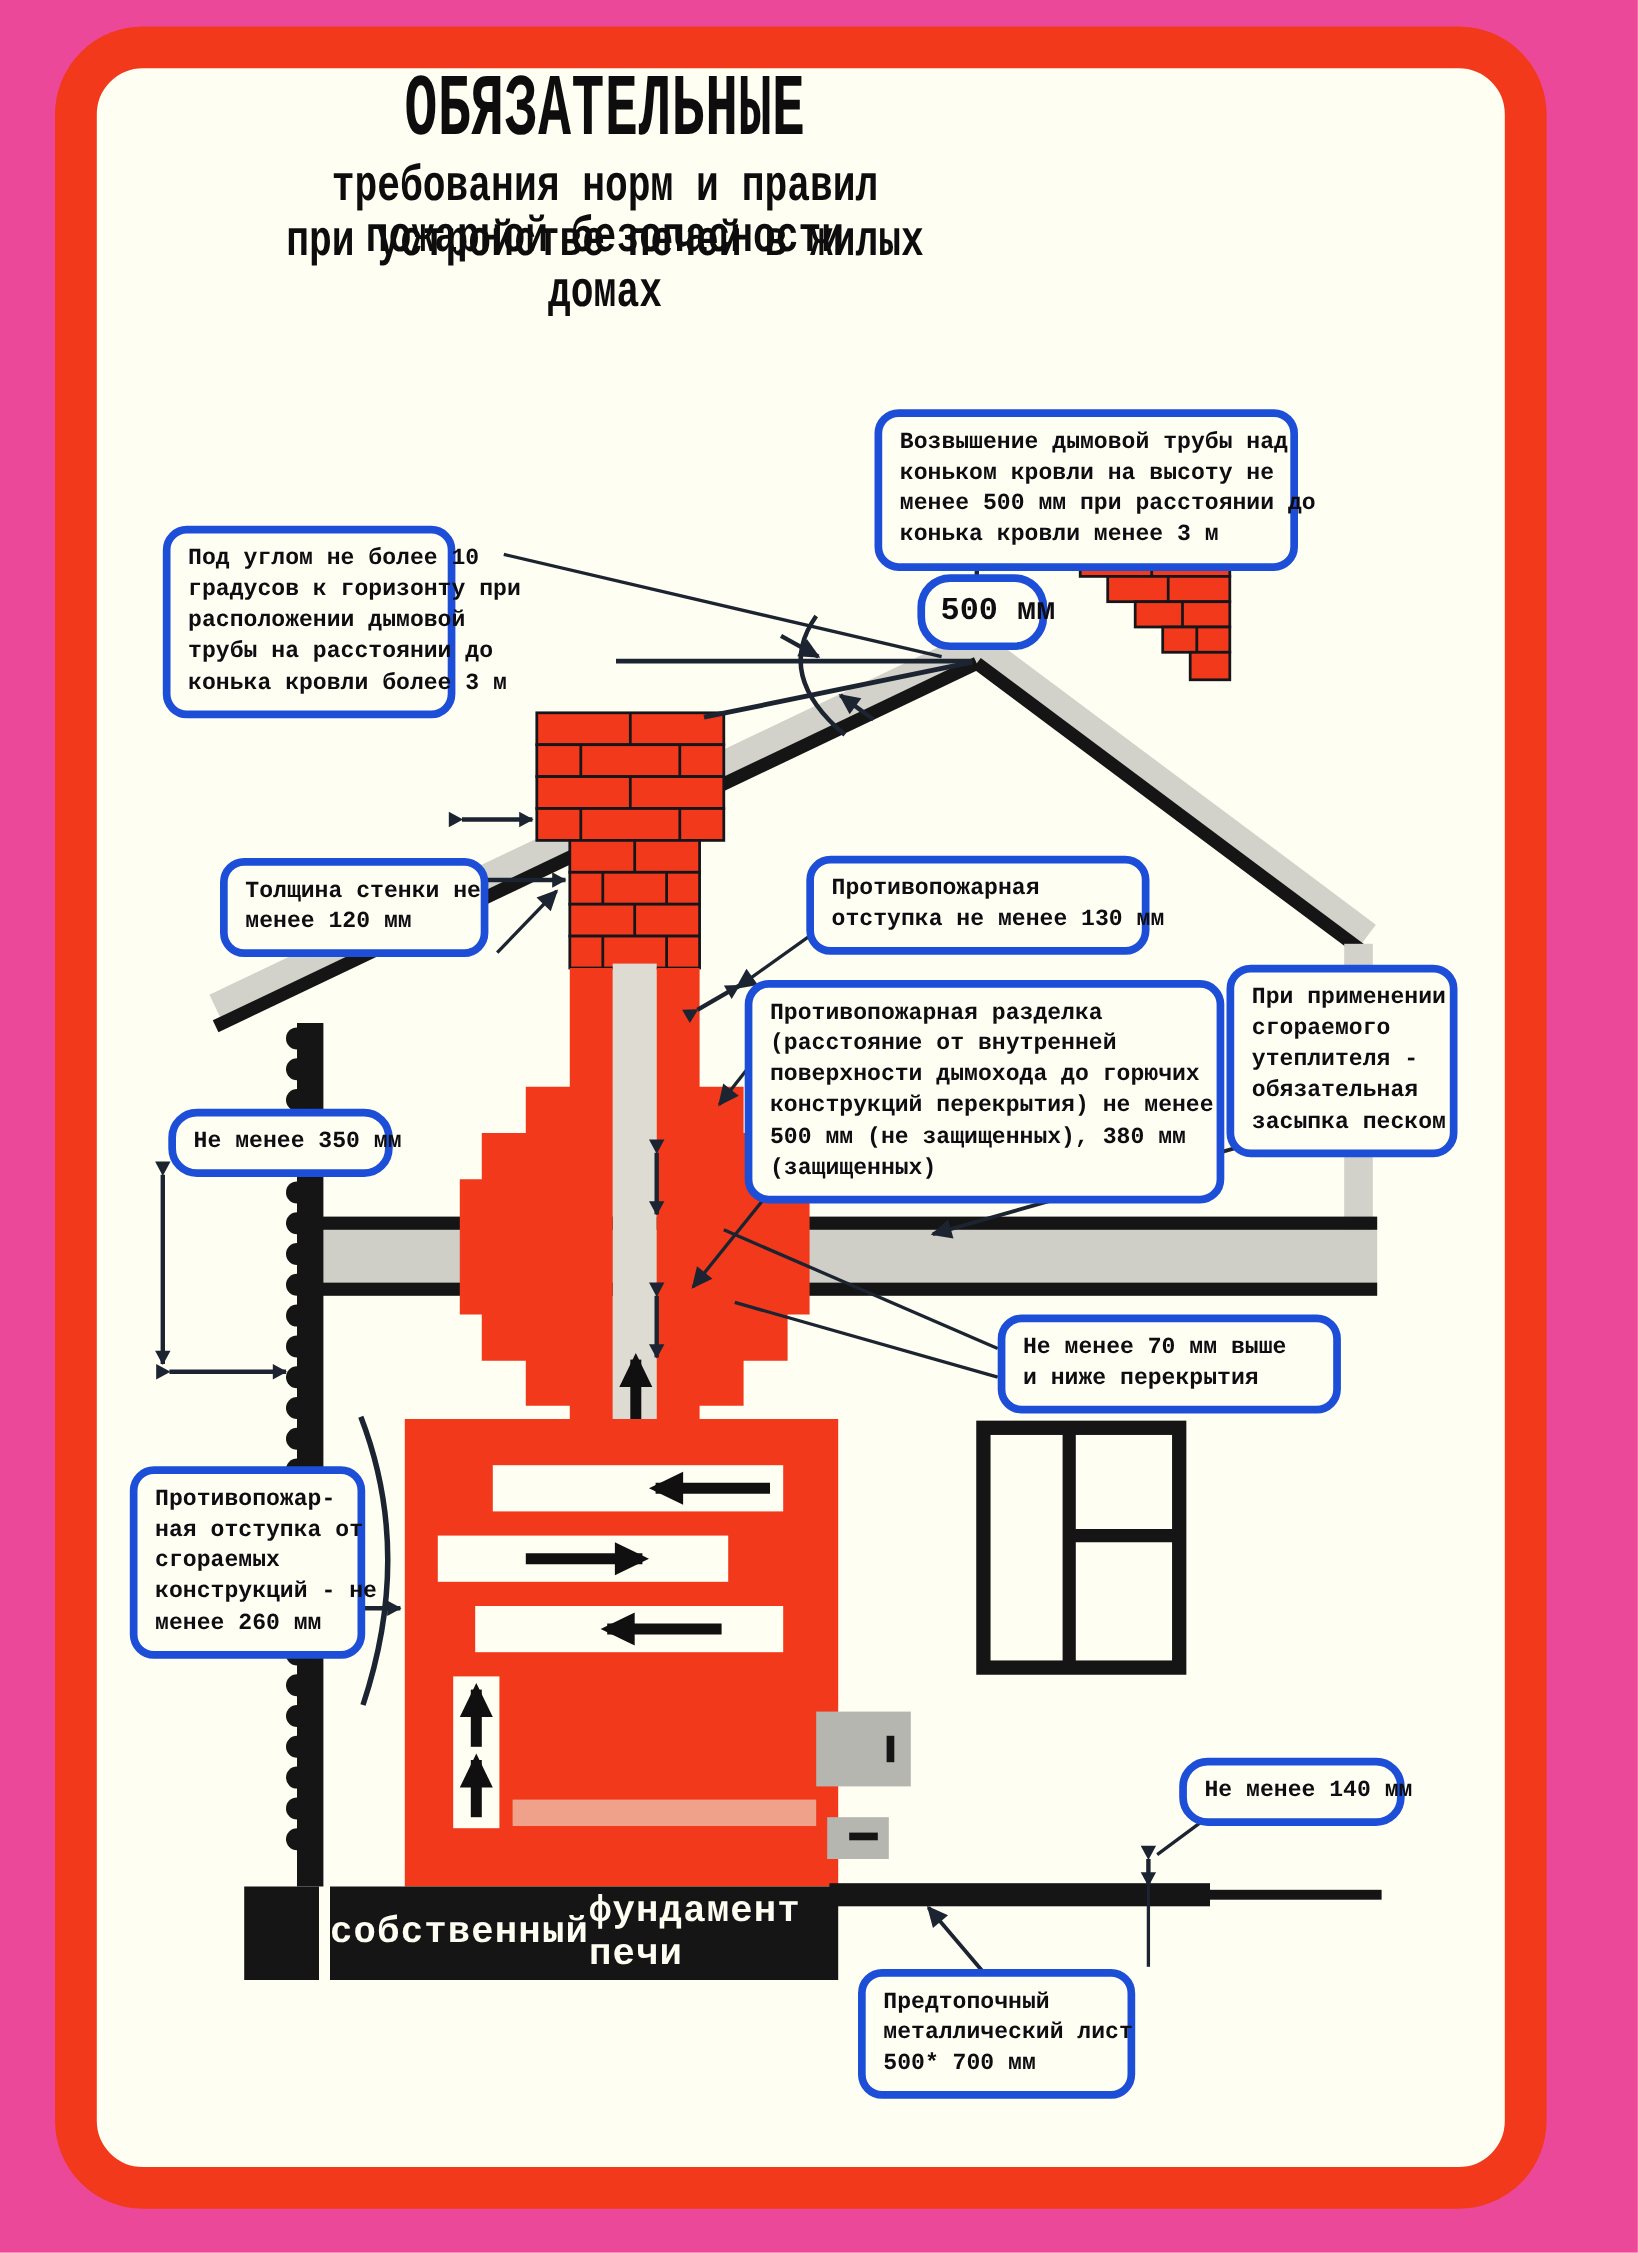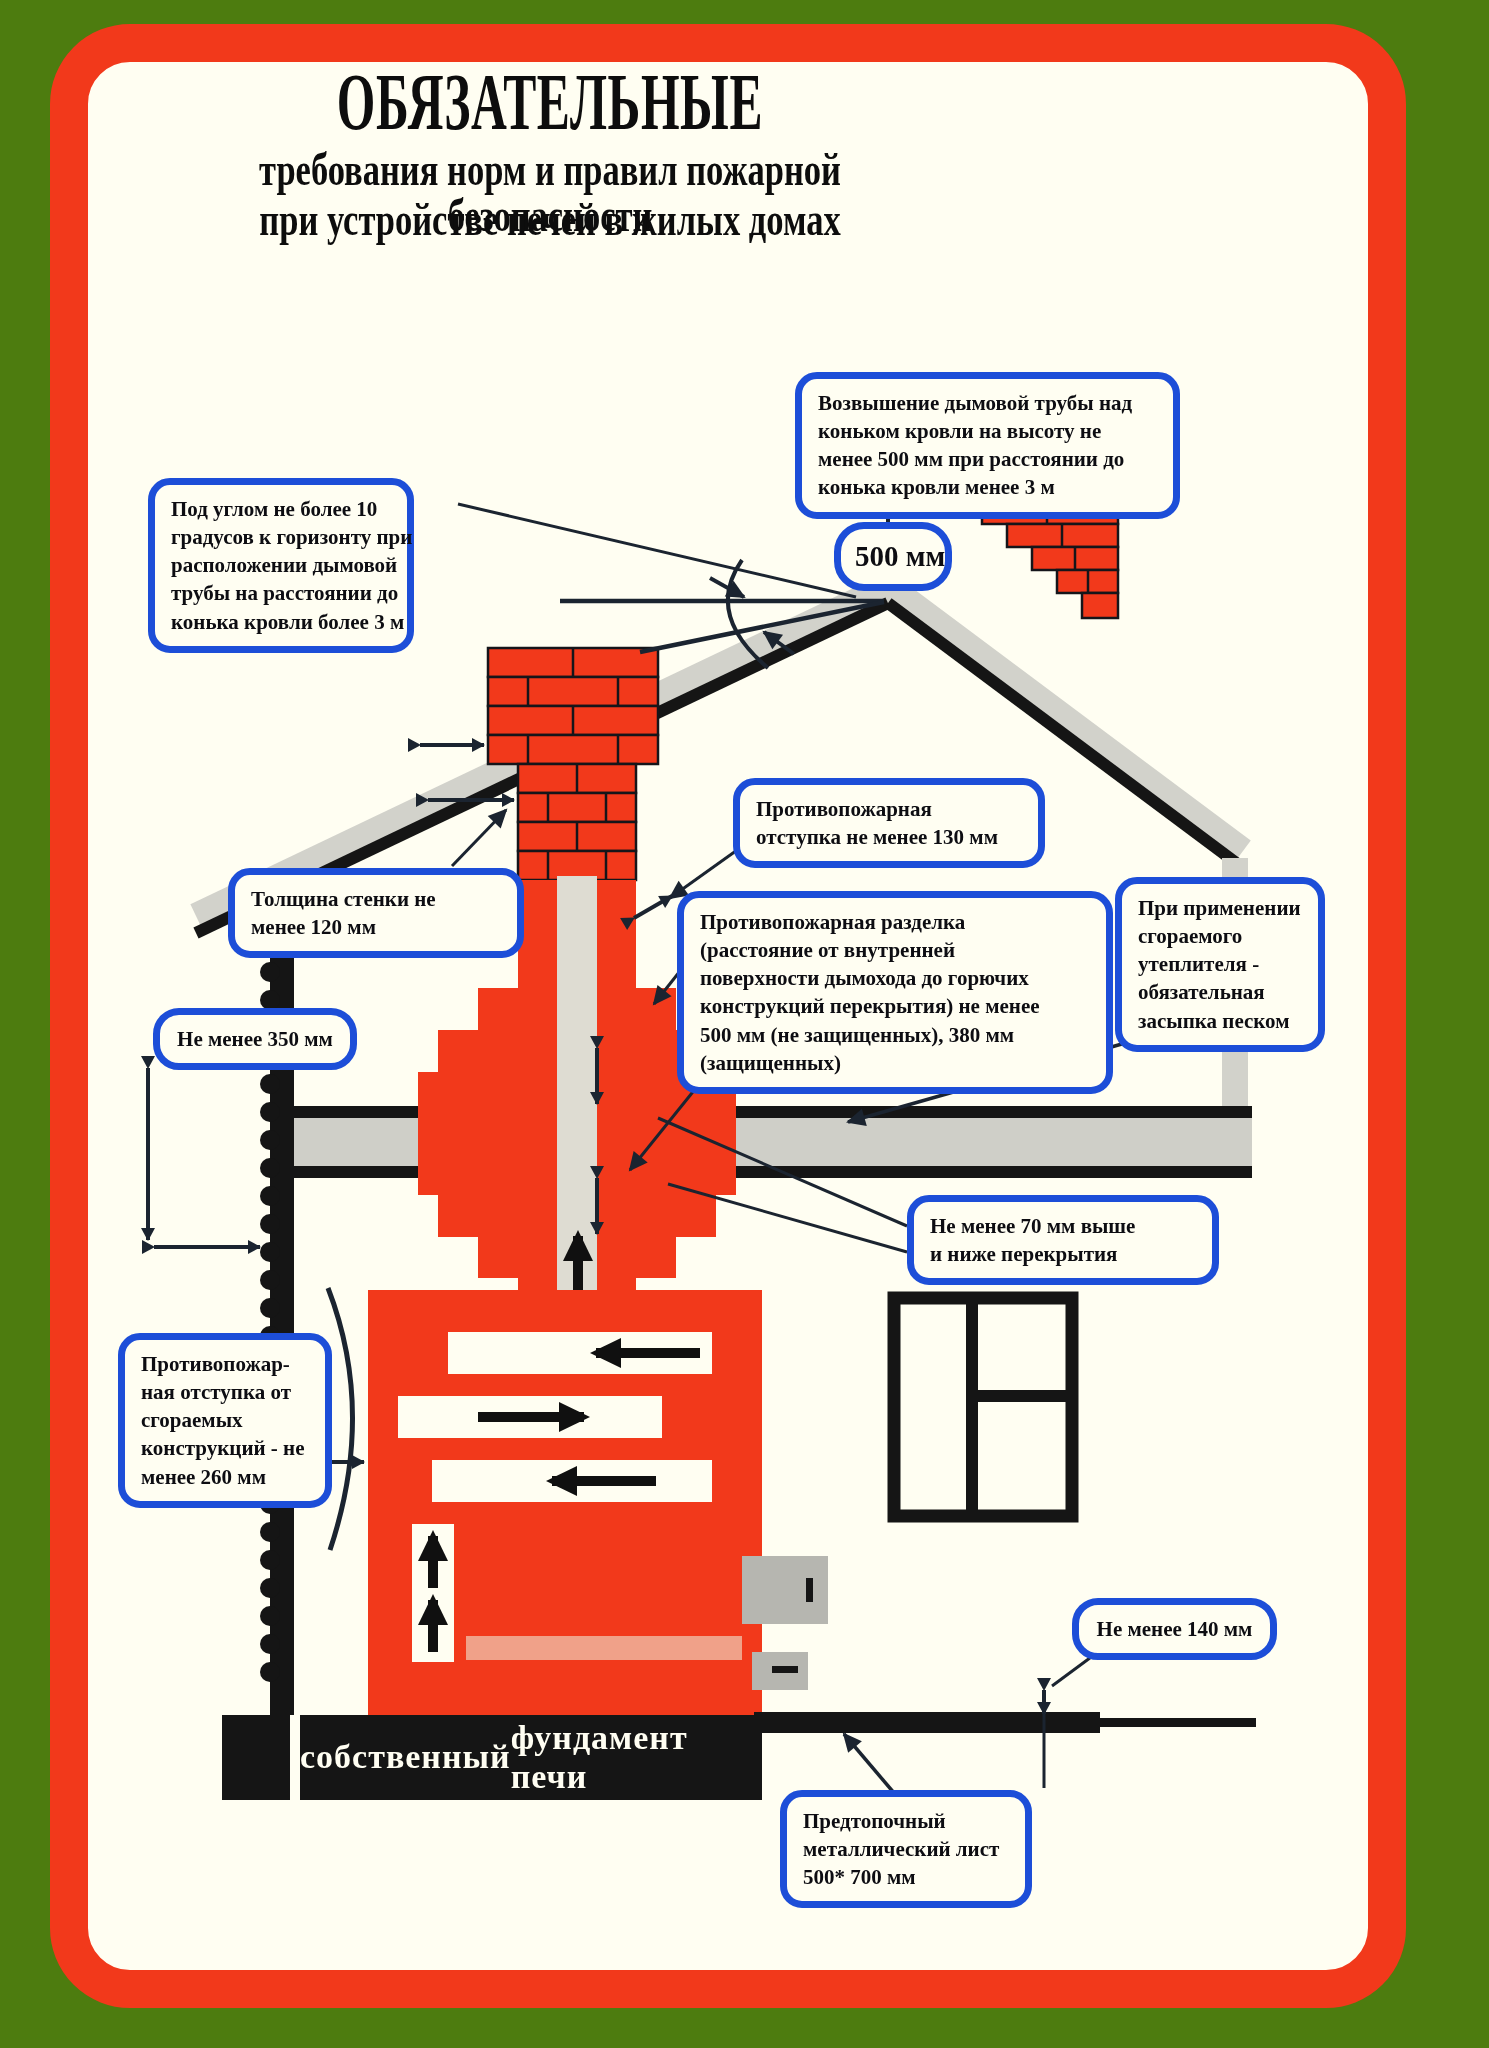--- a/index.html
+++ b/index.html
@@ -1,17 +1,17 @@
 <!DOCTYPE html>
 <html><head>
 <meta charset="utf-8">
 <style>
   html,body{margin:0;padding:0;background:#fbfbf7;}
-  .page{position:relative;width:1489px;height:2048px;background:#4d7c0f;overflow:hidden;
-        font-family:Liberation Serif, serif;}
+  .page{position:relative;width:1489px;height:2048px;background:#ec4899;overflow:hidden;
+        font-family:Liberation Mono, monospace;}
   .poster-frame{position:absolute;left:50px;top:24px;width:1356px;height:1984px;
         box-sizing:border-box;border:38px solid #f2391b;border-radius:80px;background:#fffef2;}
   .scene{position:absolute;left:0;top:0;width:1489px;height:2048px;}
   .title-wrap{position:absolute;left:95px;top:0;width:910px;text-align:center;color:#0d0d0d;}
   .t1{position:absolute;left:0;top:62px;width:100%;font-size:80px;font-weight:bold;
       line-height:1;transform:scaleX(.62);letter-spacing:1px;}
   .t2{position:absolute;left:0;top:147px;width:100%;font-size:46px;font-weight:bold;
       line-height:1;transform:scaleX(.75);}
   .t3{position:absolute;left:0;top:197px;width:100%;font-size:46px;font-weight:bold;
       line-height:1;transform:scaleX(.75);}
@@ -225,21 +225,21 @@
 менее 500 мм при расстоянии до
 конька кровли менее 3 м</div>
   <div class="callout dim dim500" style="left:834px;top:522px;width:118px;">500 мм</div>
   <div class="callout" style="left:148px;top:478px;width:266px;">Под углом не более 10
 градусов к горизонту при
 расположении дымовой
 трубы на расстоянии до
 конька кровли более 3 м</div>
   <div class="callout" style="left:733px;top:778px;width:312px;">Противопожарная
 отступка не менее 130 мм</div>
-  <div class="callout" style="left:200px;top:868px;width:296px;margin-left:28px;">Толщина стенки не
+  <div class="callout" style="left:200px;top:780px;width:244px;">Толщина стенки не
 менее 120 мм</div>
   <div class="callout" style="left:677px;top:891px;width:436px;">Противопожарная разделка
 (расстояние от внутренней
 поверхности дымохода до горючих
 конструкций перекрытия) не менее
 500 мм (не защищенных), 380 мм
 (защищенных)</div>
   <div class="callout" style="left:1115px;top:877px;width:210px;">При применении
 сгораемого
 утеплителя -

